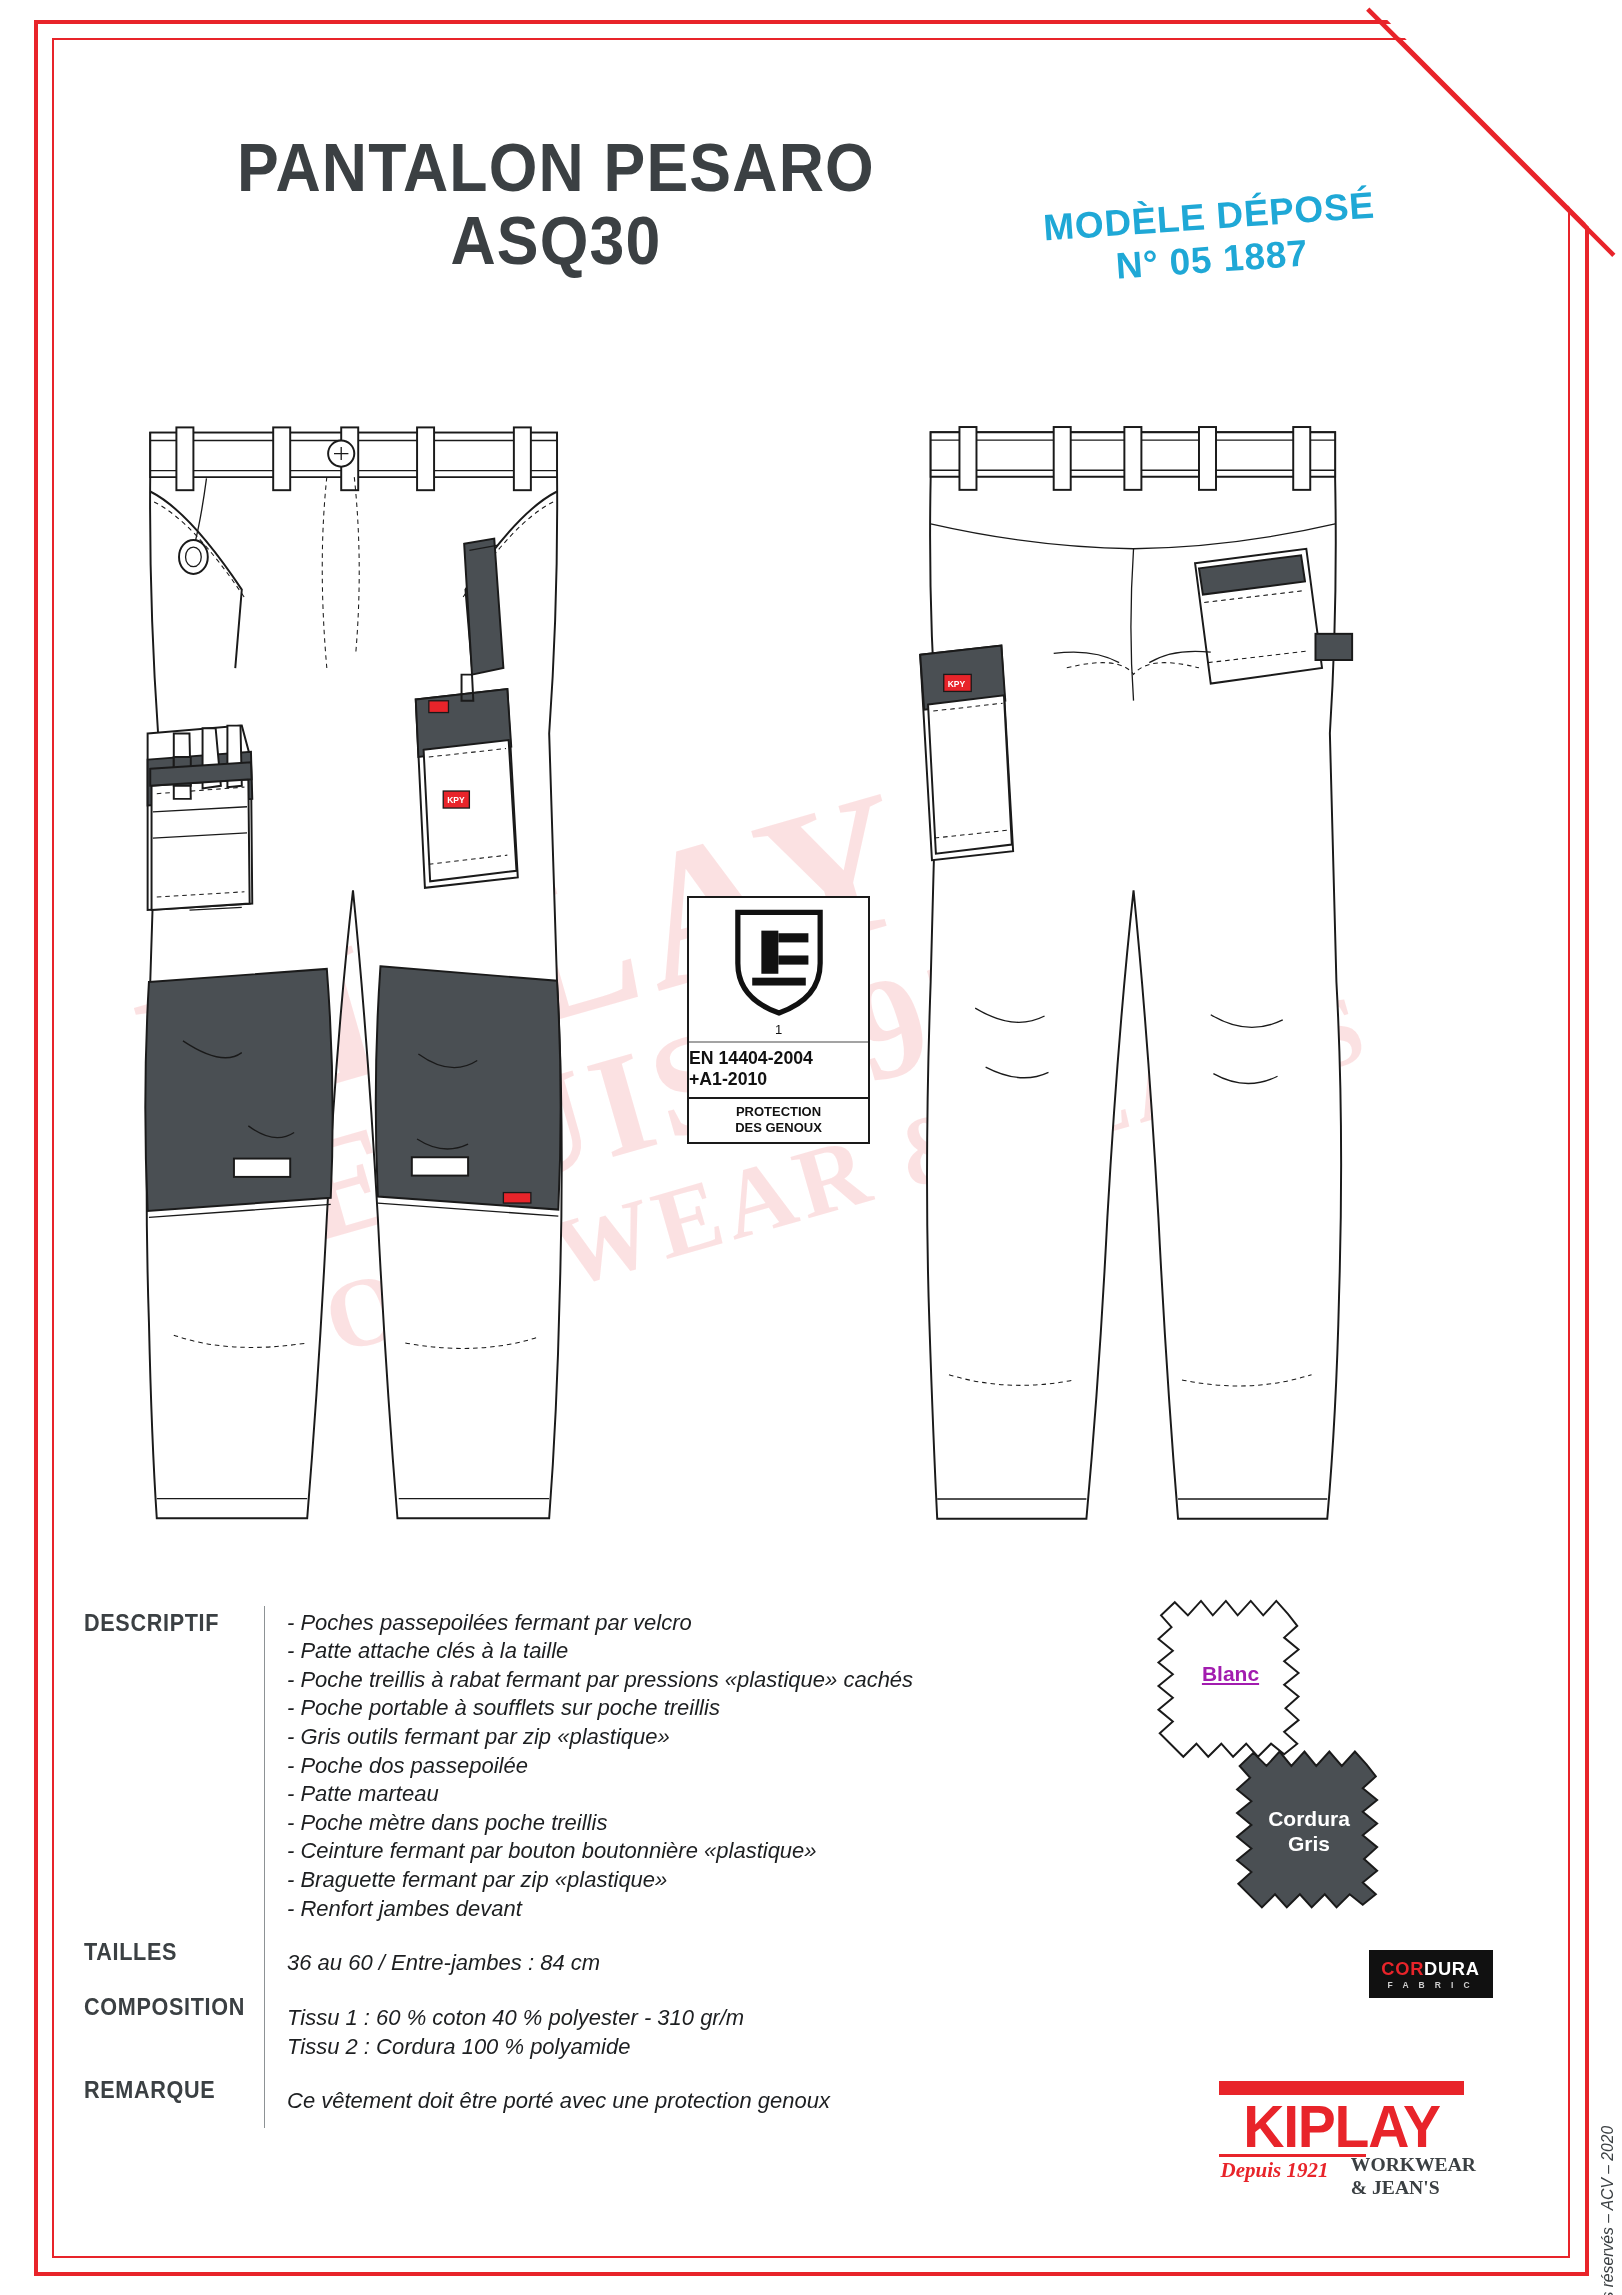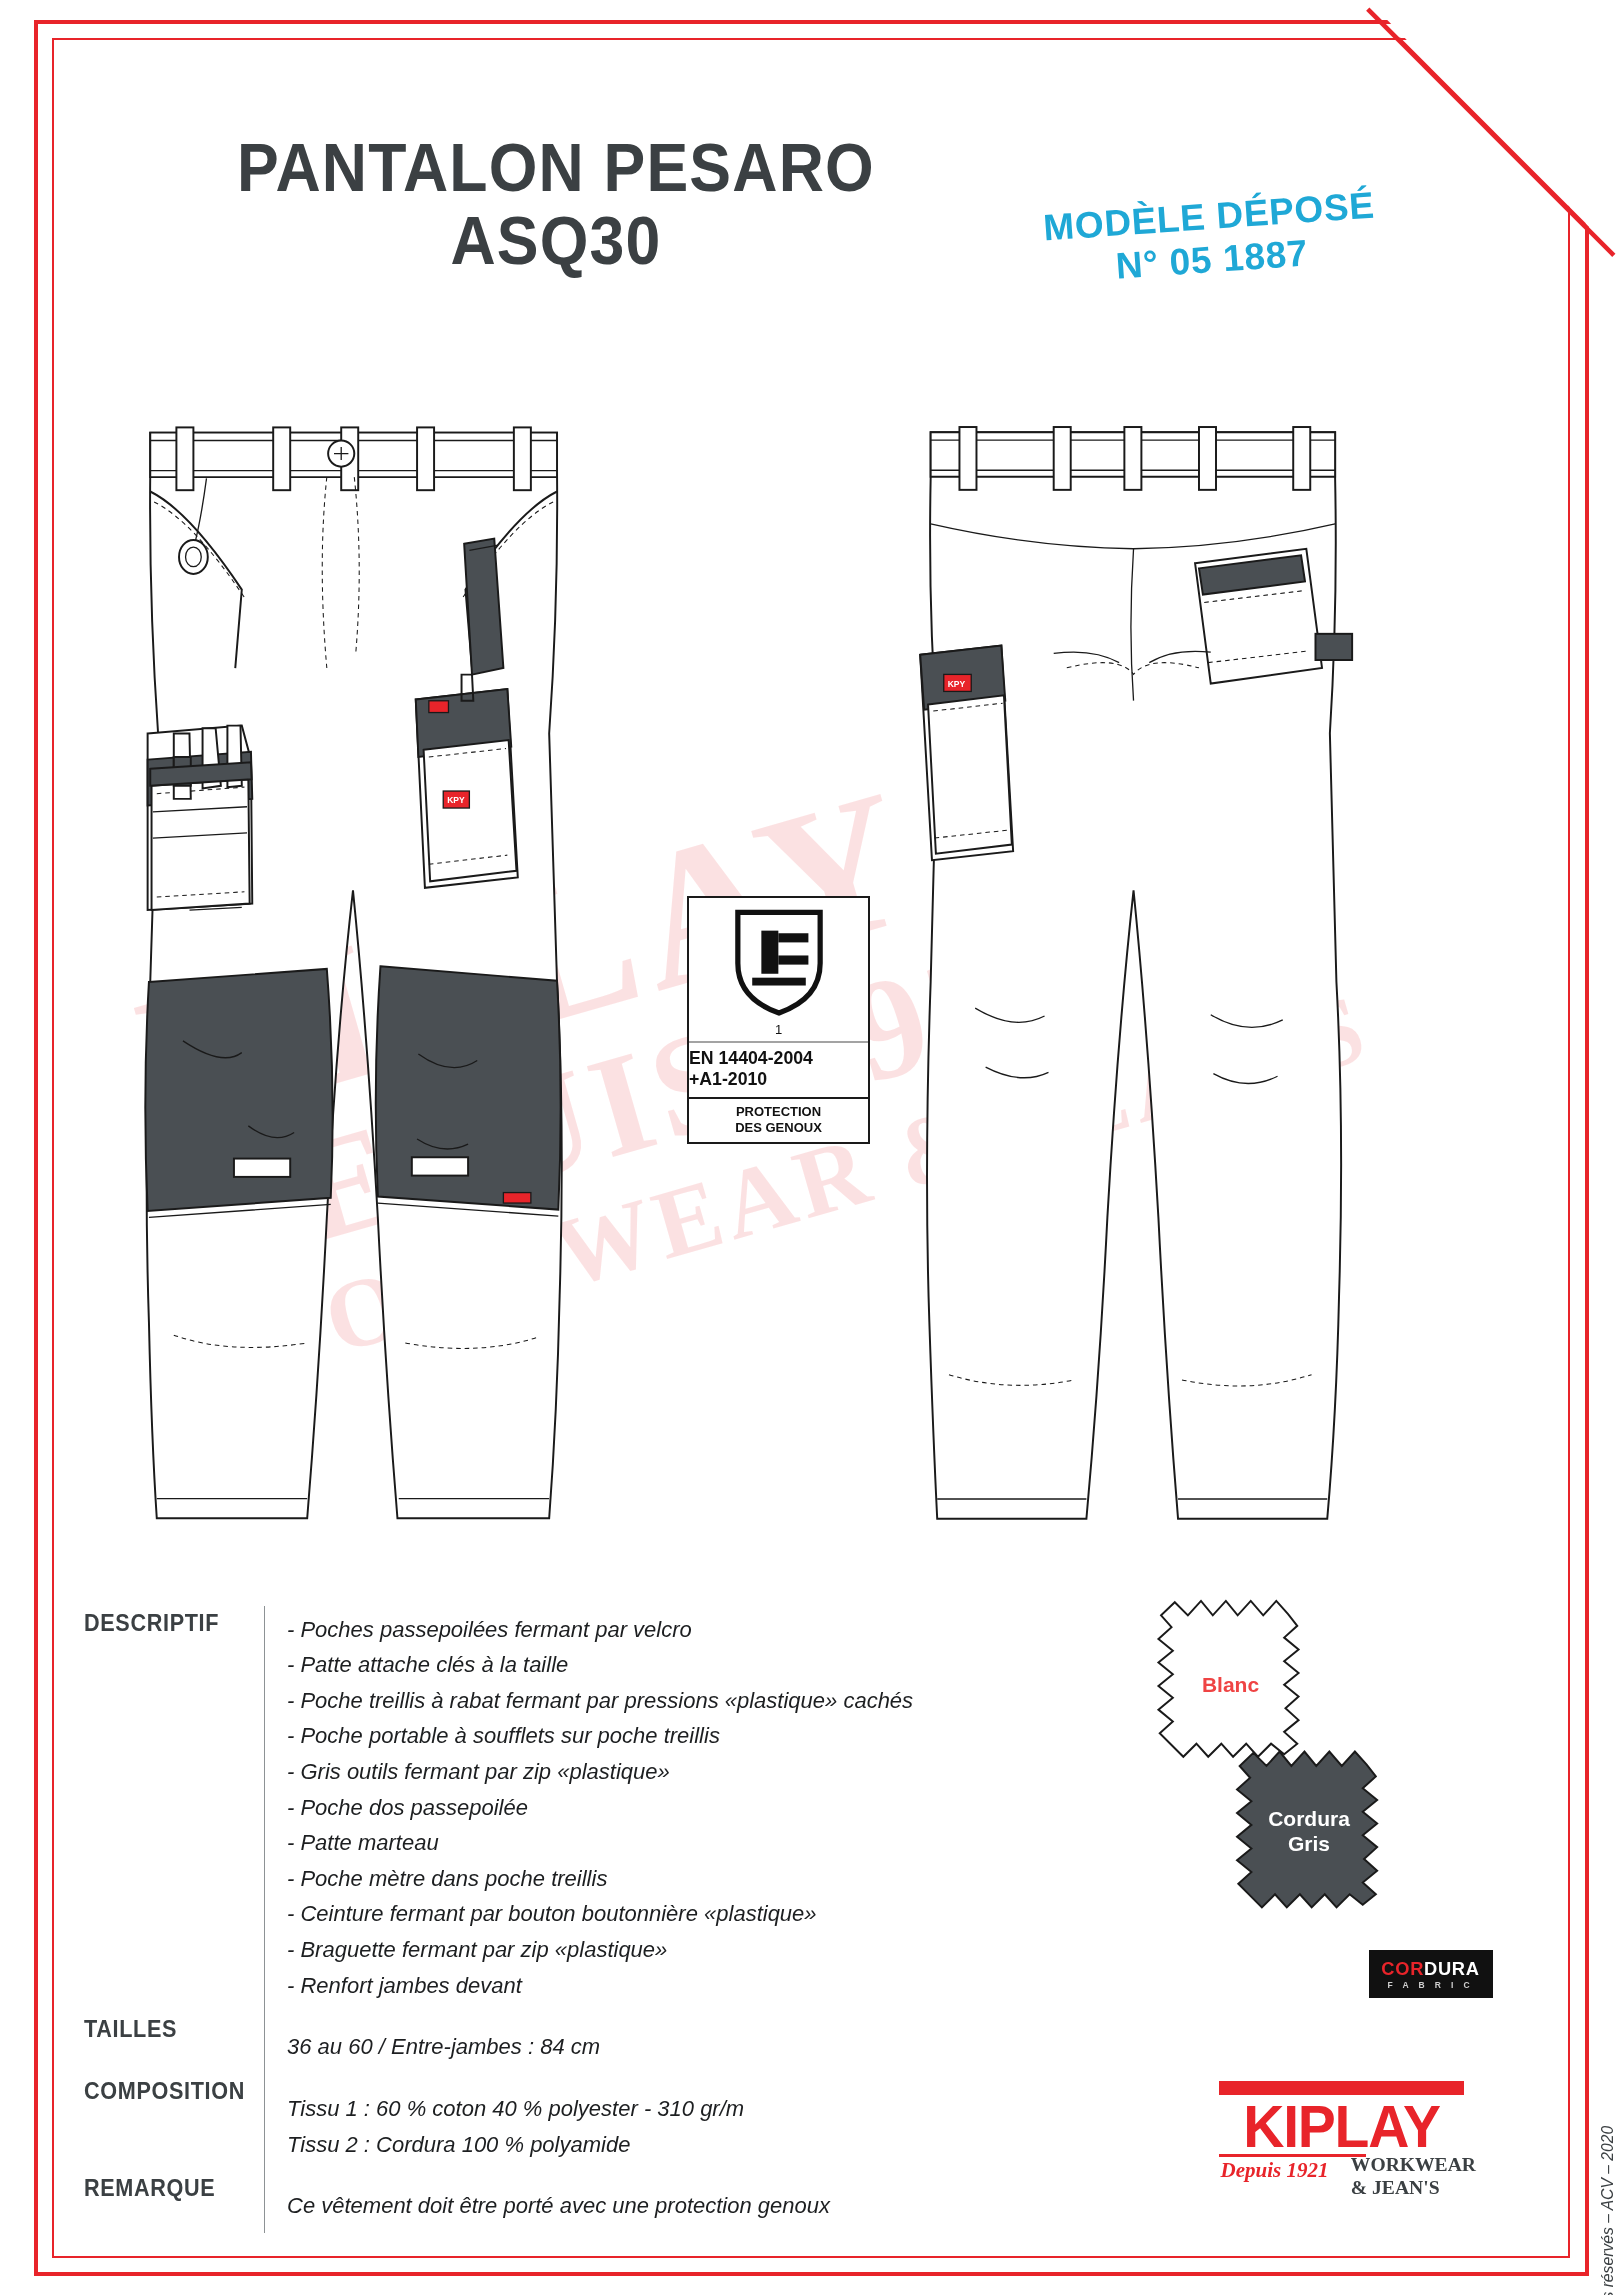--- a/index.html
+++ b/index.html
@@ -191,21 +191,21 @@
   }
   .spec-value {
     border-left: 1.3px solid #8d9295;
     padding: 2.6px 0 11.8px 22px;
     font-size: 22px;
     font-style: italic;
     color: #1d1f21;
     line-height: 1.30;
     flex: 1 1 auto;
   }
-  .spec-value div { white-space: nowrap; margin-top: 7px; }
+  .spec-value div { white-space: nowrap; }
   .spec-row.pad-top .spec-value { padding-top: 14.4px; }
 
   
   .swatches {
     position: absolute;
     left: 1106px;
     top: 1597px;
     width: 393px;
     height: 406px;
   }
@@ -555,21 +555,21 @@
   </div>
 
   <div class="swatches">
     <svg width="393" height="406" viewBox="0 0 600 620" style="position:absolute;left:0;top:0;">
 
       <polygon points="105,8 125,28 145,6 163,28 183,6 201,28 221,6 240,28 260,6 278,26 292,44 272,62 294,80 272,98 294,116 272,134 294,152 274,170 294,188 272,206 292,224 272,240 252,224 232,244 214,224 194,244 176,224 156,244 138,224 118,244 100,226 82,208 102,190 80,172 102,154 80,136 102,118 80,100 102,82 80,64 100,46 84,28" fill="#ffffff" stroke="#1a1a1a" stroke-width="3"></polygon>
 
       <polygon points="225,238 245,258 265,236 283,258 303,236 321,258 341,236 360,258 380,236 398,256 412,274 392,292 414,310 392,328 414,346 392,364 414,382 394,400 414,418 392,436 412,454 392,470 372,454 352,474 334,454 314,474 296,454 276,474 258,454 238,474 220,456 202,438 222,420 200,402 222,384 200,366 222,348 200,330 222,312 200,294 220,276 204,258" fill="#4a4f53" stroke="#1a1a1a" stroke-width="3"></polygon>
     </svg>
 
-    <div class="swatch-label" style="left:0;top:75px;width:249px;color:#ef4444;">Blanc</div>
+    <div class="swatch-label" style="left:0;top:64px;width:249px;color:#a21caf;text-decoration:underline;">Blanc</div>
 
     <div class="swatch-label" style="left:0;top:209px;width:406px;color:#ffffff;">
       <div>Cordura</div>
       <div>Gris</div>
     </div>
 
     <div class="cordura-badge">
       <div class="c1"><span>COR</span><i style="font-style:normal">DURA</i></div>
       <div class="c2">F A B R I C</div>
     </div>

